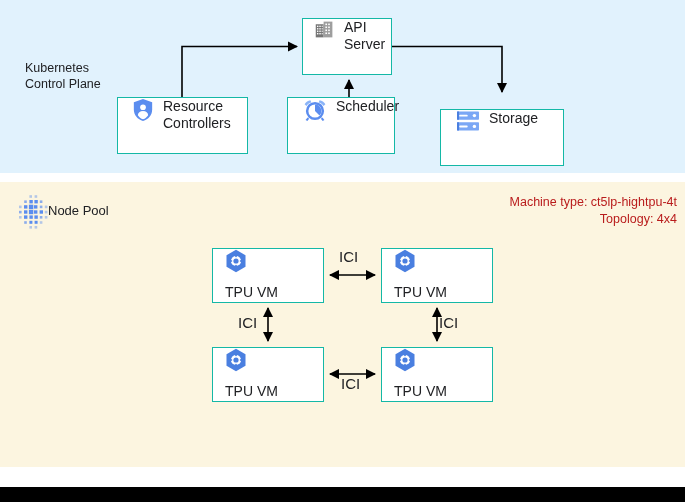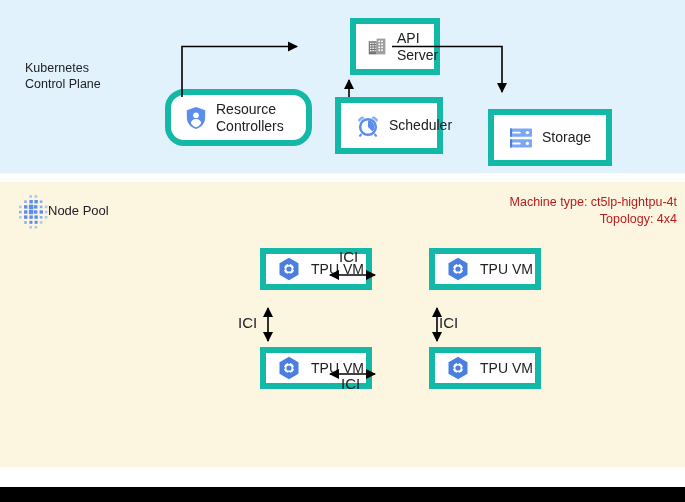--- a/index.html
+++ b/index.html
@@ -67,53 +67,53 @@
     color: #b91c1c;
     line-height: 17px;
     text-align: right;
     white-space: pre-line;
   }
 
   
   .node-box {
     position: absolute;
     background: #ffffff;
-    border: 6px solid #14b8a6;
+    border: 1px solid #14b8a6;
     box-sizing: border-box;
     display: flex;
-    align-items: center;
+    align-items: flex-start;
     justify-content: center;
     gap: 9px;
-    margin-left: 48px;
   }
   .node-label {
     font-size: 14px;
     color: #202124;
     line-height: 17px;
     white-space: pre-line;
   }
   .node-icon {
     flex: 0 0 auto;
     display: block;
     line-height: 0;
   }
 
   
   #box-api-server   { left: 302px; top: 18px;  width: 90px;  height: 57px; justify-content: flex-start; padding-left: 11px; }
-  #box-resource-ctl { left: 117px; top: 89px;  width: 147px; height: 57px; justify-content: flex-start; padding-left: 14px; border-radius: 19px; }
+  #box-resource-ctl { left: 117px; top: 97px;  width: 131px; height: 57px; justify-content: flex-start; padding-left: 14px; }
   #box-scheduler    { left: 287px; top: 97px;  width: 108px; height: 57px; justify-content: flex-start; padding-left: 15px; }
   #box-storage      { left: 440px; top: 109px;  width: 124px; height: 57px; justify-content: flex-start; padding-left: 15px; }
 
   
   .tpu-box {
     width: 112px;
-    height: 42px;
+    height: 55px;
     justify-content: flex-start;
     padding-left: 12px;
     gap: 11px;
+    flex-direction: column;
   }
   #tpu-vm-0 { left: 212px; top: 248px; }
   #tpu-vm-1 { left: 381px; top: 248px; }
   #tpu-vm-2 { left: 212px; top: 347px; }
   #tpu-vm-3 { left: 381px; top: 347px; }
 
   
   #connector-layer {
     position: absolute;
     left: 0;

